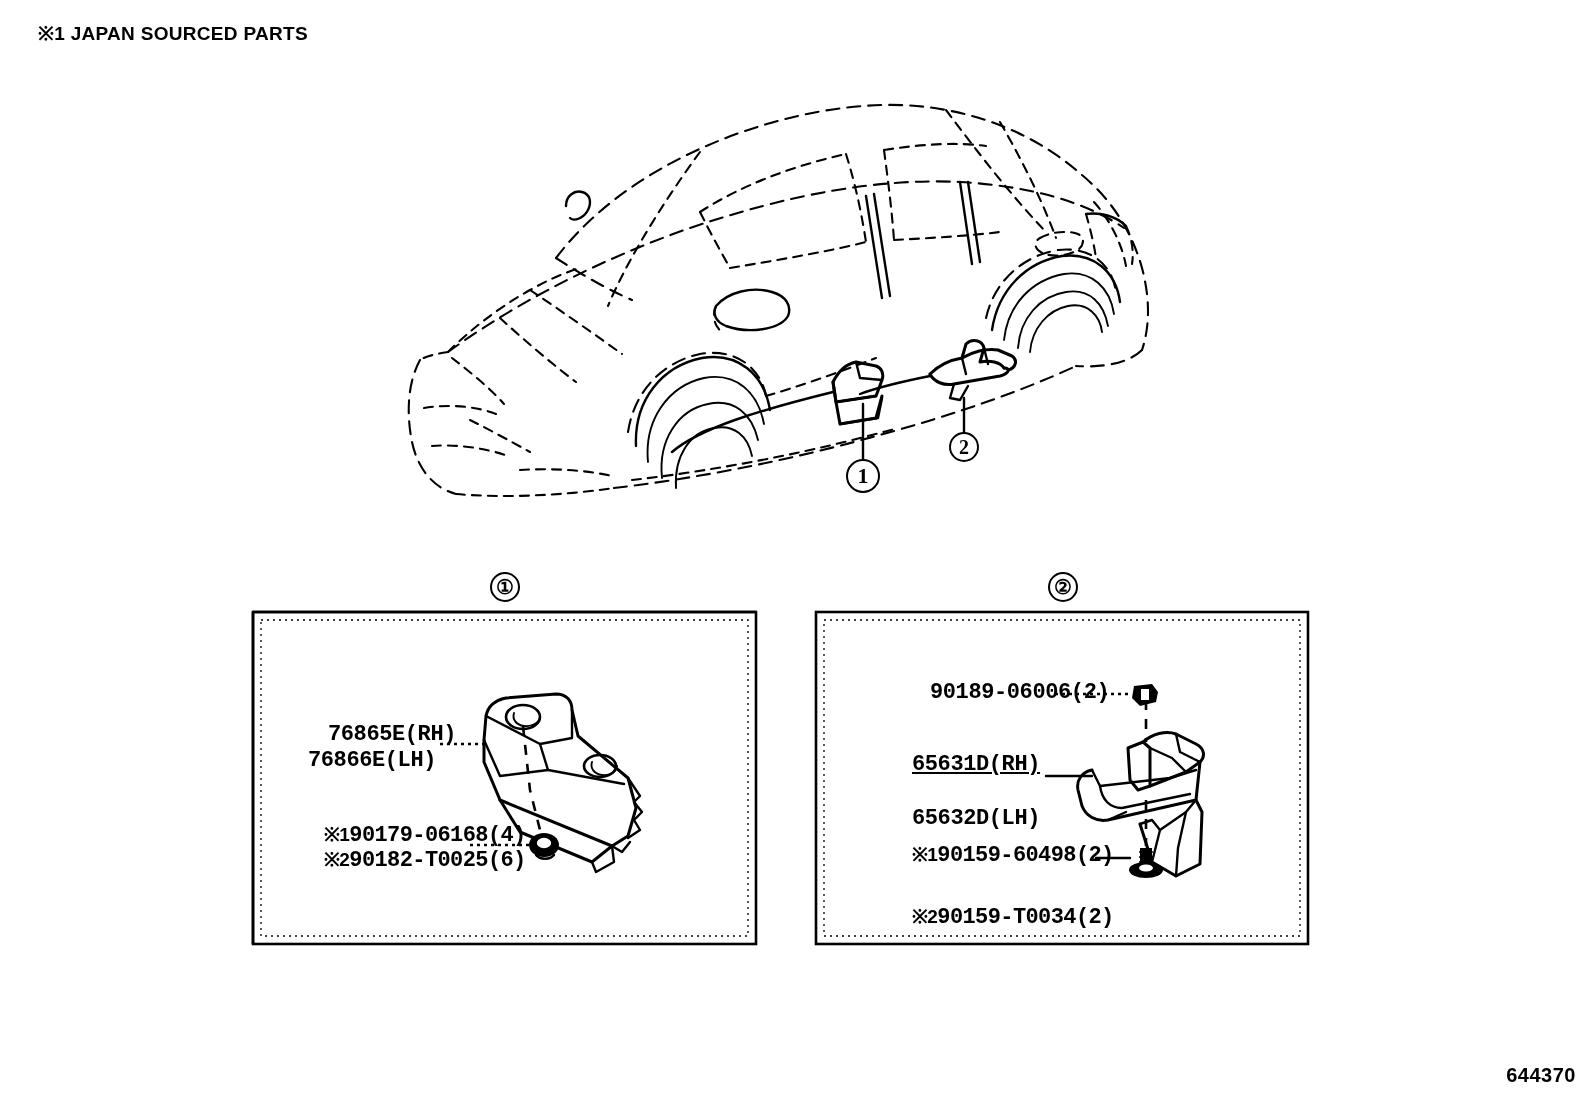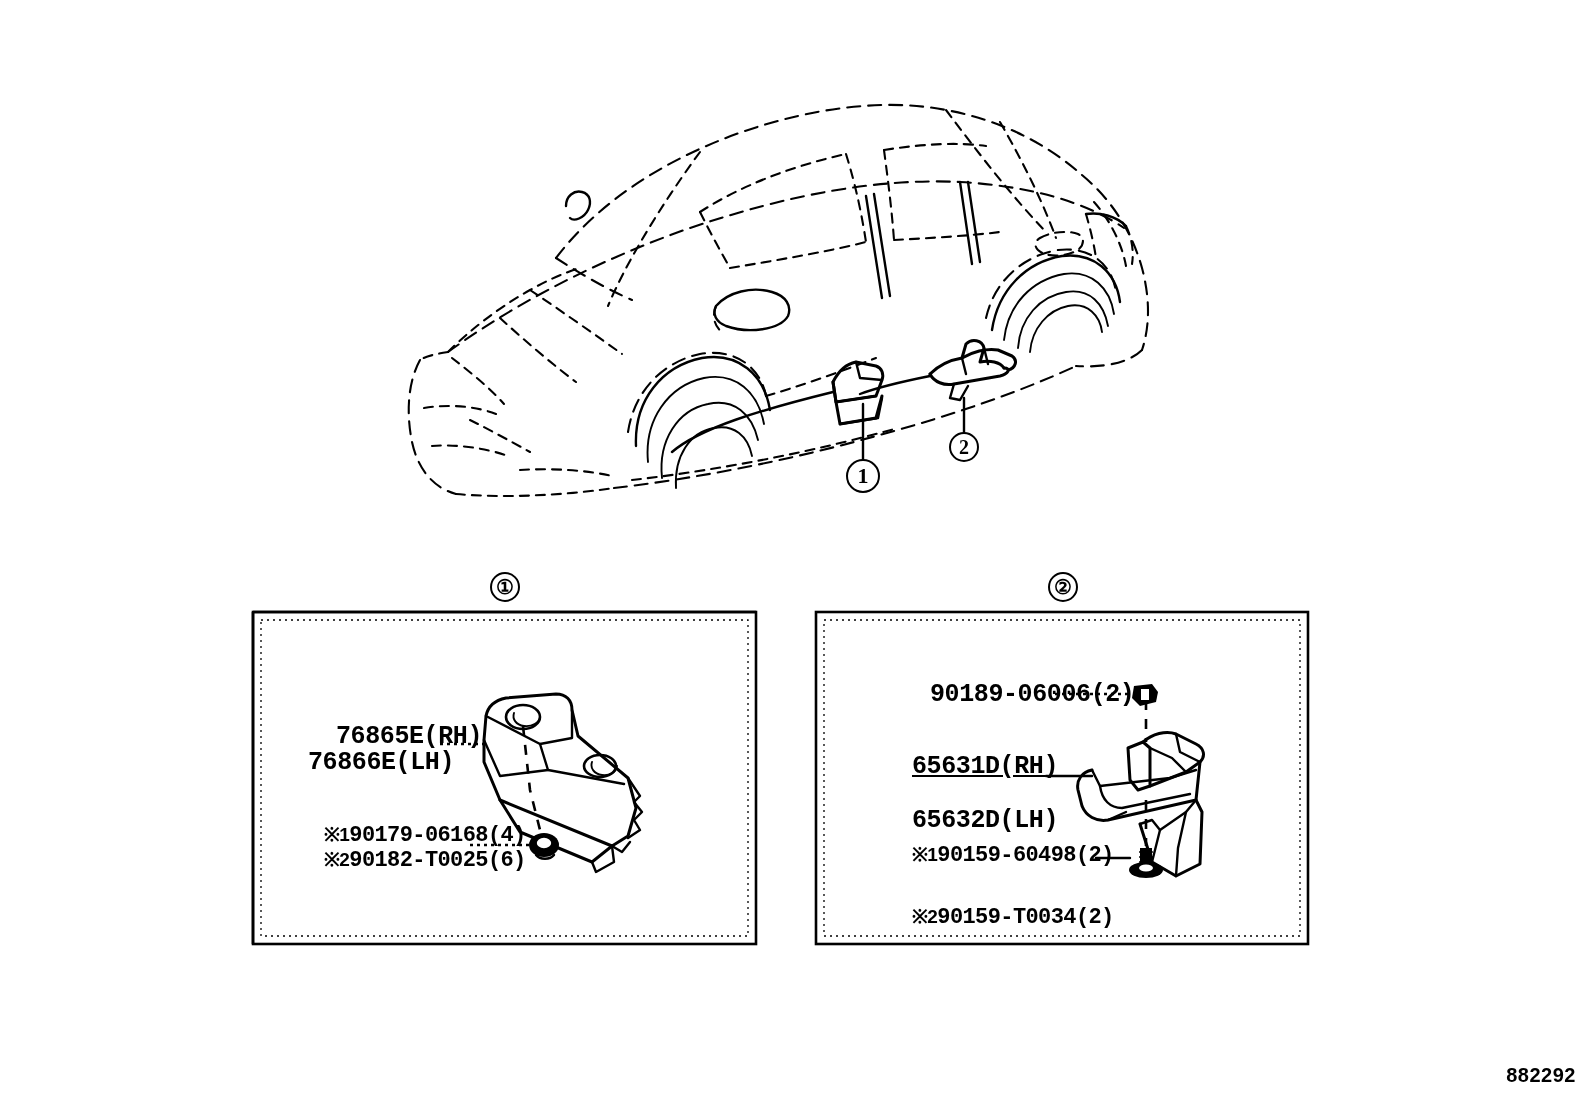--- a/index.html
+++ b/index.html
@@ -39,21 +39,21 @@
     position: absolute;
     left: 0;
     top: 0;
     width: 1592px;
     height: 1099px;
   }
   
   .plabel {
     position: absolute;
     font-family: "Liberation Mono", "DejaVu Sans Mono", monospace;
-    font-size: 25px;
+    font-size: 22px;
     font-weight: bold;
     letter-spacing: -0.4px;
     white-space: nowrap;
     color: #000;
     line-height: 1.22;
   }
   .plabel.small {
     font-size: 22px;
     letter-spacing: -0.6px;
   }
@@ -97,20 +97,21 @@
     font-size: 20px;
     border-width: 2.2px;
   }
 </style>
 </head>
 <body>
 
 <div class="sheet">
 
   <div class="notes">
+    <div class="note-line">※1 JAPAN SOURCED PARTS</div>
   </div>
 
   <svg class="canvas" viewBox="0 0 1592 1099" xmlns="http://www.w3.org/2000/svg">
     <defs>
       <style>
         .ph { fill:none; stroke:#000; stroke-width:2.1; stroke-dasharray:13 8; stroke-linecap:round; }
         .ph2 { fill:none; stroke:#000; stroke-width:2.1; stroke-dasharray:9 7; stroke-linecap:round; }
         .phs { fill:none; stroke:#000; stroke-width:2.0; stroke-dasharray:7 6; stroke-linecap:round; }
         .sol { fill:none; stroke:#000; stroke-width:2.4; stroke-linecap:round; stroke-linejoin:round; }
         .sol3 { fill:none; stroke:#000; stroke-width:3.0; stroke-linecap:round; stroke-linejoin:round; }
@@ -308,36 +309,36 @@
       <path class="lead" d="M1046,776 L1092,776"></path>
       <path class="lead" d="M1096,858 L1130,858"></path>
     </g>
   </svg>
 
   <div class="callout" style="left:846px; top:459px;">1</div>
   <div class="callout sm" style="left:949px; top:432px;">2</div>
   <div class="callout sm" style="left:490px; top:572px;">①</div>
   <div class="callout sm" style="left:1048px; top:572px;">②</div>
 
-  <div class="plabel" style="left:336px; top:722px;">76865E(RH)</div>
+  <div class="plabel" style="left:328px; top:722px;">76865E(RH)</div>
   <div class="plabel" style="left:308px; top:748px;">76866E(LH)</div>
 
   <div class="plabel small" style="left:324px; top:823px;text-align:center;">
     <span class="mk">※1</span><span>90179-06168(4)</span>
   </div>
   <div class="plabel small" style="left:324px; top:848px;">
     <span class="mk">※2</span><span>90182-T0025(6)</span>
   </div>
 
   <div class="plabel" style="left:930px; top:680px;">90189-06006(2)</div>
   <div class="plabel" style="left:912px; top:752px;text-decoration:underline;">65631D(RH)</div>
   <div class="plabel" style="left:912px; top:778px;margin-top:28px;">65632D(LH)</div>
 
   <div class="plabel small" style="left:912px; top:843px;">
     <span class="mk">※1</span><span>90159-60498(2)</span>
   </div>
   <div class="plabel small" style="left:912px; top:905px;">
     <span class="mk">※2</span><span>90159-T0034(2)</span>
   </div>
 
-  <div class="figure-id">882292</div>
+  <div class="figure-id">644370</div>
 
 </div>
 
 </body></html>

